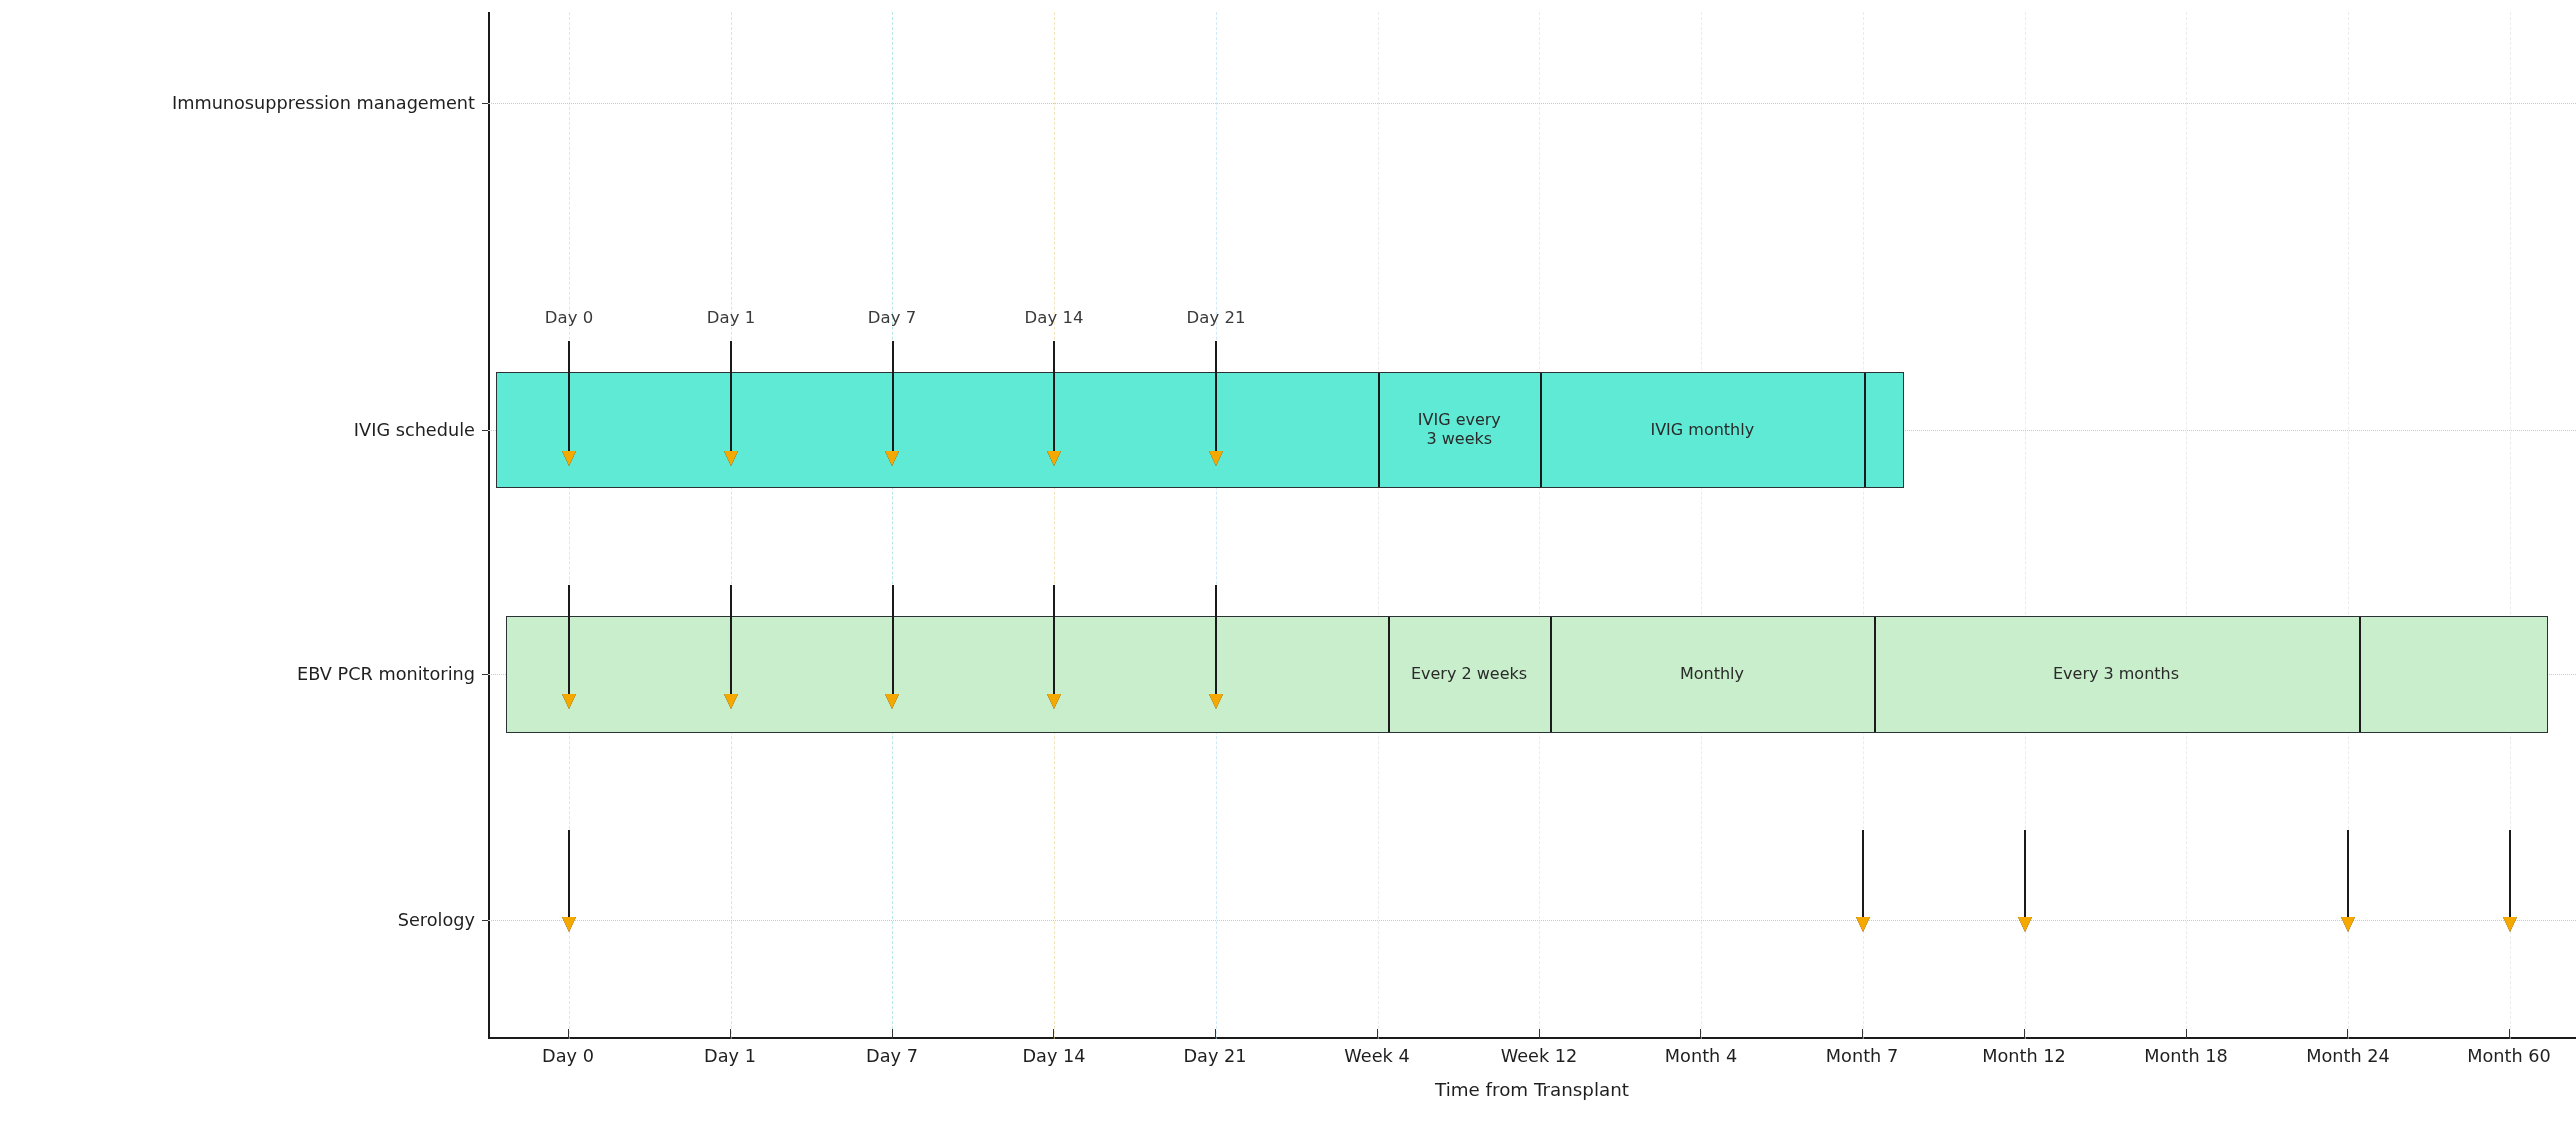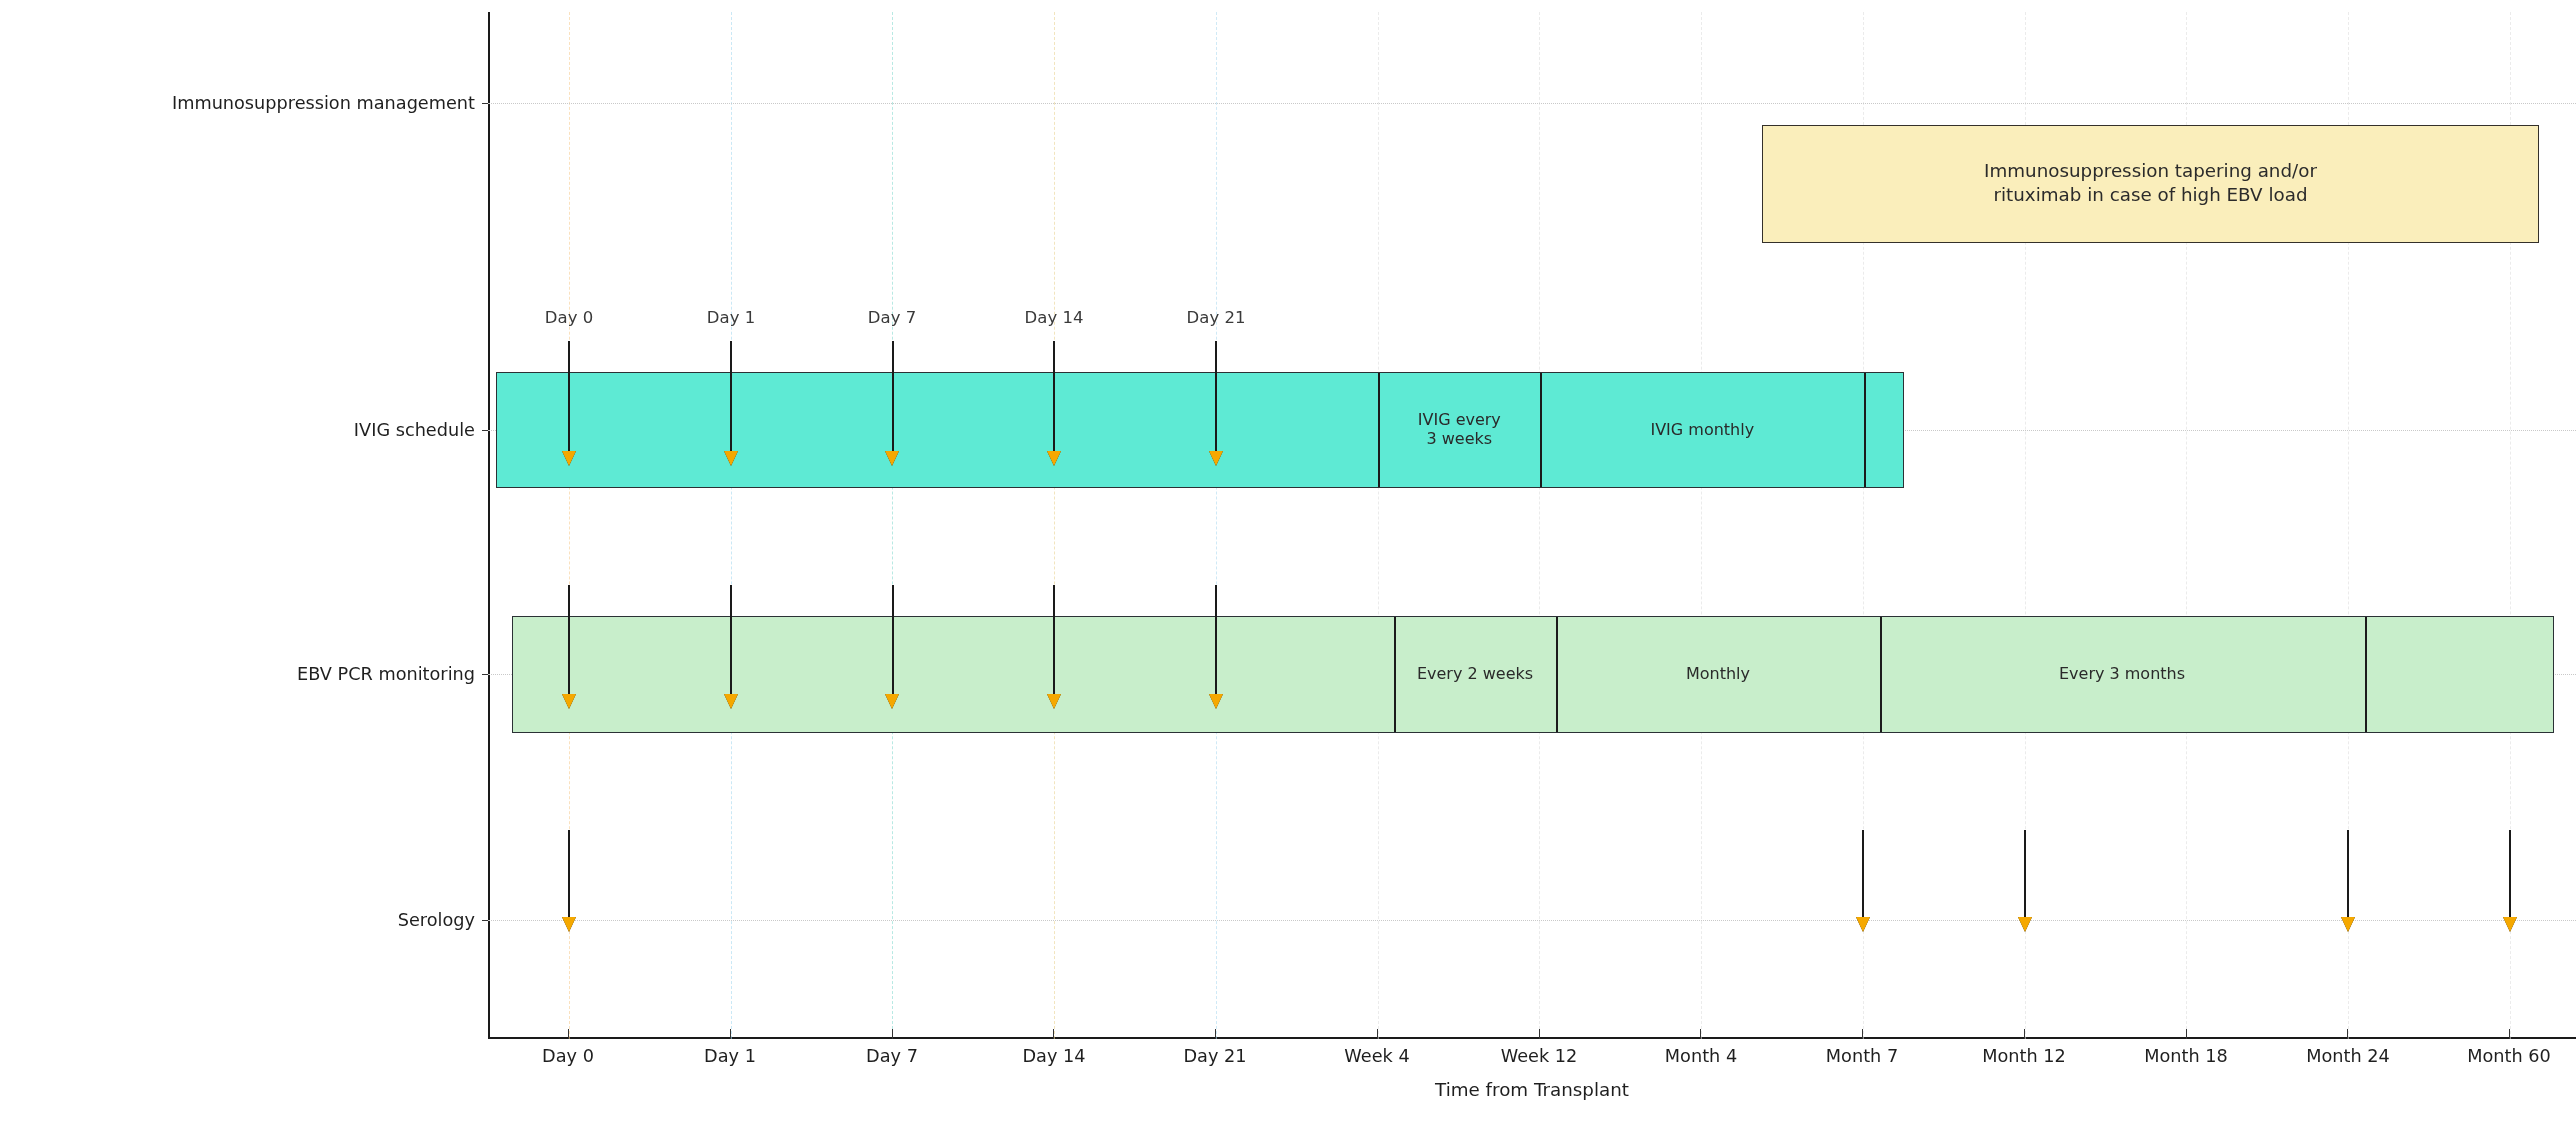--- a/index.html
+++ b/index.html
@@ -220,35 +220,31 @@
     <div class="hline" style="top:91px;"></div>
     <div class="hline" style="top:418px;"></div>
     <div class="hline" style="top:662px;"></div>
     <div class="hline" style="top:908px;"></div>
 
     <div class="ytick" style="top:91px;"></div>
     <div class="ytick" style="top:418px;"></div>
     <div class="ytick" style="top:662px;"></div>
     <div class="ytick" style="top:908px;"></div>
 
-    <div class="bar bar-yellow" style="left:1274px; top:113px; width:777px; height:118px;">
-      <div class="box-label">Immunosuppression tapering and/or
-rituximab in case of high EBV load</div>
-    </div>
 
     <div class="bar bar-blue" style="left:8.3px; top:360px; width:1408px; height:116px;">
       <div class="seg-divider" style="left:881px;"></div>
       <div class="seg-divider" style="left:1043px;"></div>
       <div class="seg-divider" style="left:1367px;"></div>
       <div class="seg-label" style="left:962px;">IVIG every
 3 weeks</div>
       <div class="seg-label" style="left:1205px;">IVIG monthly</div>
     </div>
 
-    <div class="bar bar-green" style="left:24px; top:604px; width:2042px; height:117px;">
+    <div class="bar bar-green" style="left:18px; top:604px; width:2042px; height:117px;">
       <div class="seg-divider" style="left:881px;"></div>
       <div class="seg-divider" style="left:1043px;"></div>
       <div class="seg-divider" style="left:1367px;"></div>
       <div class="seg-divider" style="left:1852px;"></div>
       <div class="seg-label" style="left:962px;">Every 2 weeks</div>
       <div class="seg-label" style="left:1205px;text-align:right;">Monthly</div>
       <div class="seg-label" style="left:1609px;">Every 3 months</div>
     </div>
 
     <div class="day-callout" style="left:81px;  top:296px;">Day 0</div>

